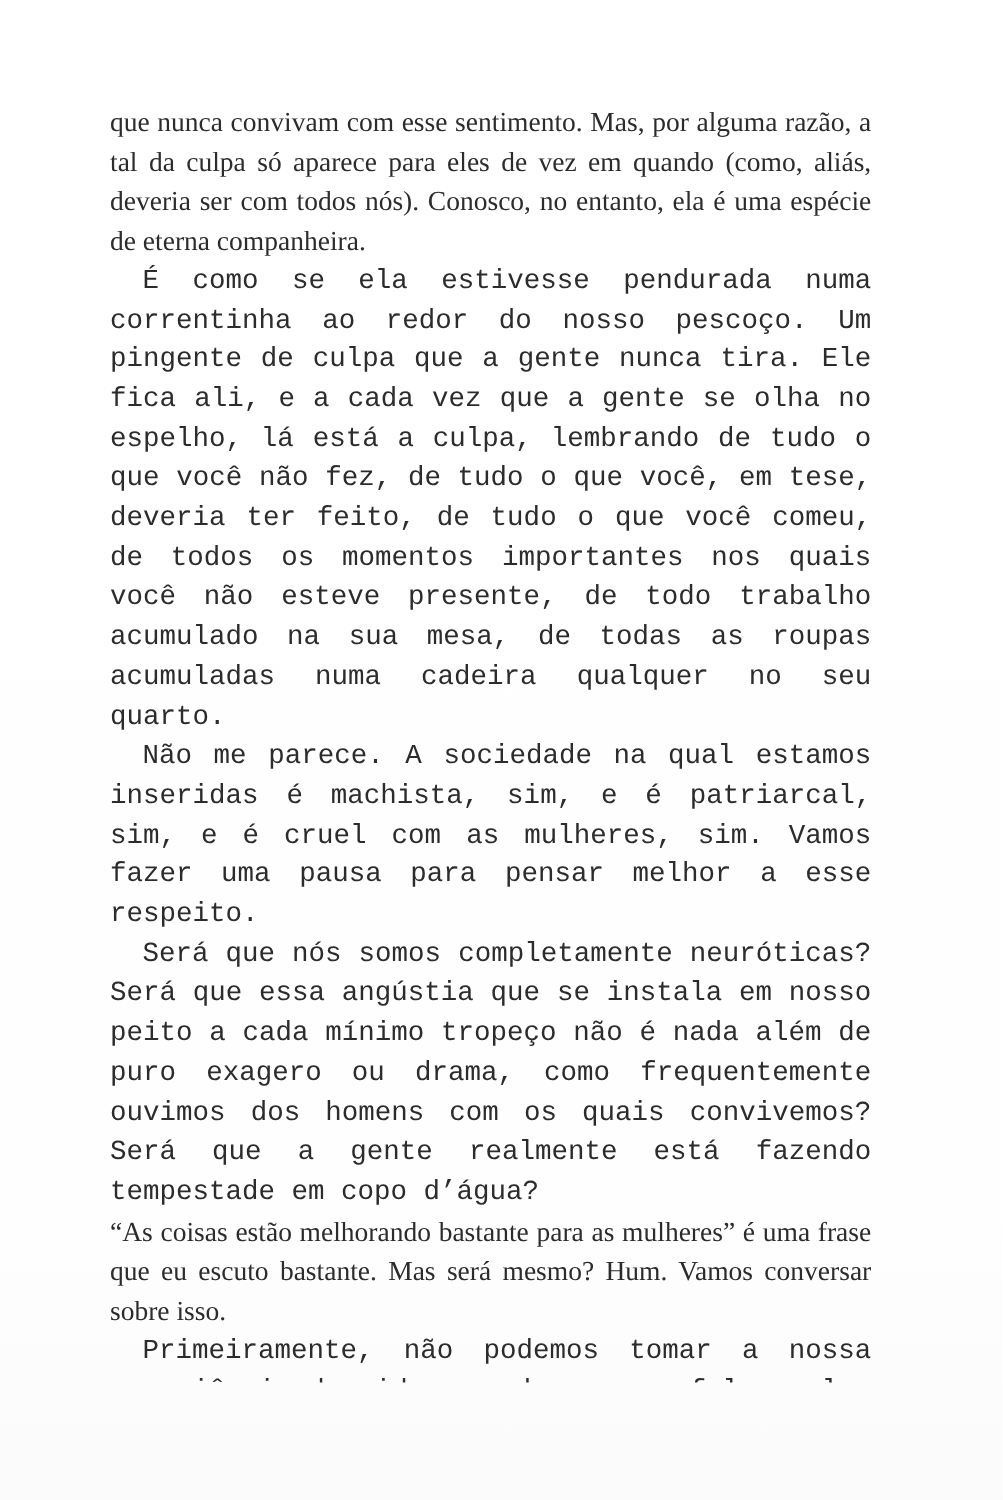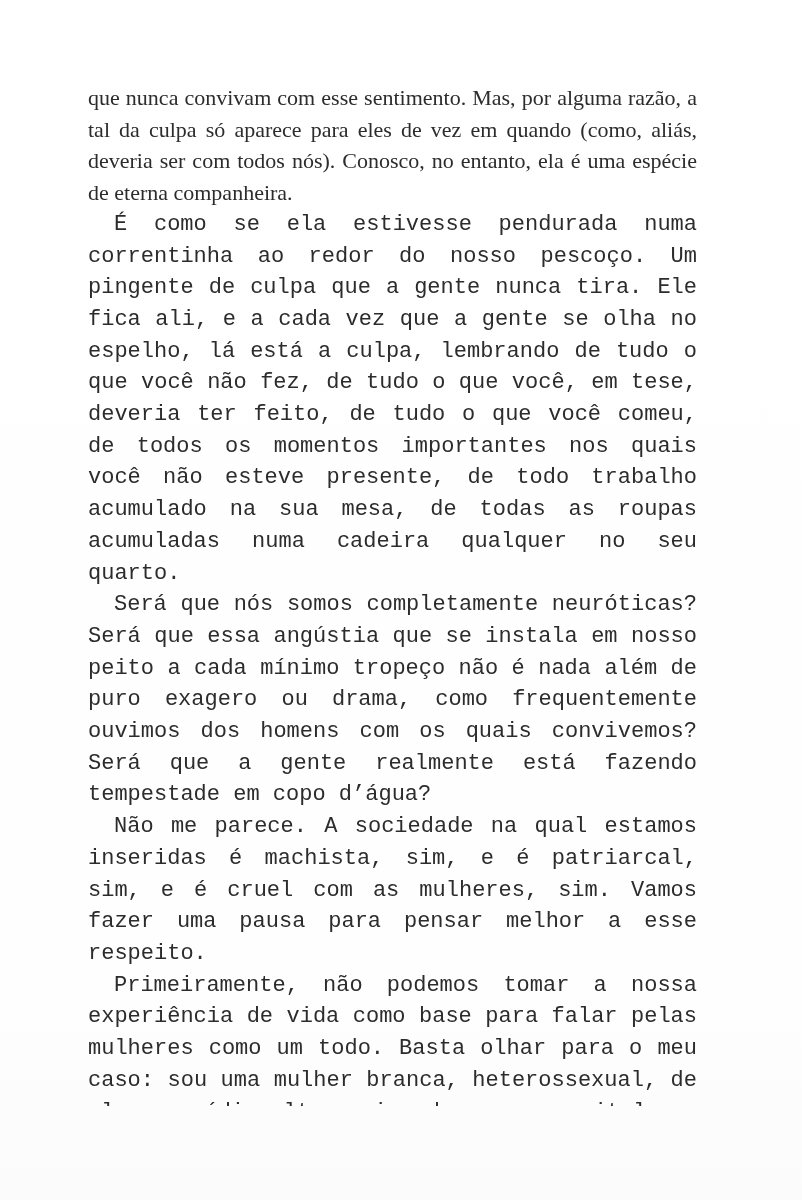--- a/index.html
+++ b/index.html
@@ -72,21 +72,22 @@
   }
 </style>
 </head>
 <body>
 
 <div class="page">
 
   <div class="text-block">
     <p>que nunca convivam com esse sentimento. Mas, por alguma razão, a tal da culpa só aparece para eles de vez em quando (como, aliás, deveria ser com todos nós). Conosco, no entanto, ela é uma espécie de eterna companheira.</p>
     <p class="indented">É como se ela estivesse pendurada numa correntinha ao redor do nosso pescoço. Um pingente de culpa que a gente nunca tira. Ele fica ali, e a cada vez que a gente se olha no espelho, lá está a culpa, lembrando de tudo o que você não fez, de tudo o que você, em tese, deveria ter feito, de tudo o que você comeu, de todos os momentos importantes nos quais você não esteve presente, de todo trabalho acumulado na sua mesa, de todas as roupas acumuladas numa cadeira qualquer no seu quarto.</p>
+    <p class="indented">Não me parece. A sociedade na qual estamos inseridas é machista, sim, e é patriarcal, sim, e é cruel com as mulheres, sim. Vamos fazer uma pausa para pensar melhor a esse respeito.</p>
     <p class="indented">Será que nós somos completamente neuróticas? Será que essa angústia que se instala em nosso peito a cada mínimo tropeço não é nada além de puro exagero ou drama, como frequentemente ouvimos dos homens com os quais convivemos? Será que a gente realmente está fazendo tempestade em copo d’água?</p>
-    <p class="indented">Não me parece. A sociedade na qual estamos inseridas é machista, sim, e é patriarcal, sim, e é cruel com as mulheres, sim. Vamos fazer uma pausa para pensar melhor a esse respeito.</p>
 
 
+    <p>“As coisas estão melhorando bastante para as mulheres” é uma frase que eu escuto bastante. Mas será mesmo? Hum. Vamos conversar sobre isso.</p>
     <p class="indented">Primeiramente, não podemos tomar a nossa experiência de vida como base para falar pelas mulheres como um todo. Basta olhar para o meu caso: sou uma mulher branca, heterossexual, de classe média-alta, vivendo numa capital no Ocidente. É uma ilusão egoísta eu achar que, se as coisas estão lentamente melhorando para mim, está tudo melhorando para todas. Eu sou uma privilegiada e não posso me esquecer disso nunca. Há mulheres negras, que passam por coisas pelas quais eu nunca passarei. Há mulheres</p>
   </div>
 
 
 </div>
 
 </body></html>

